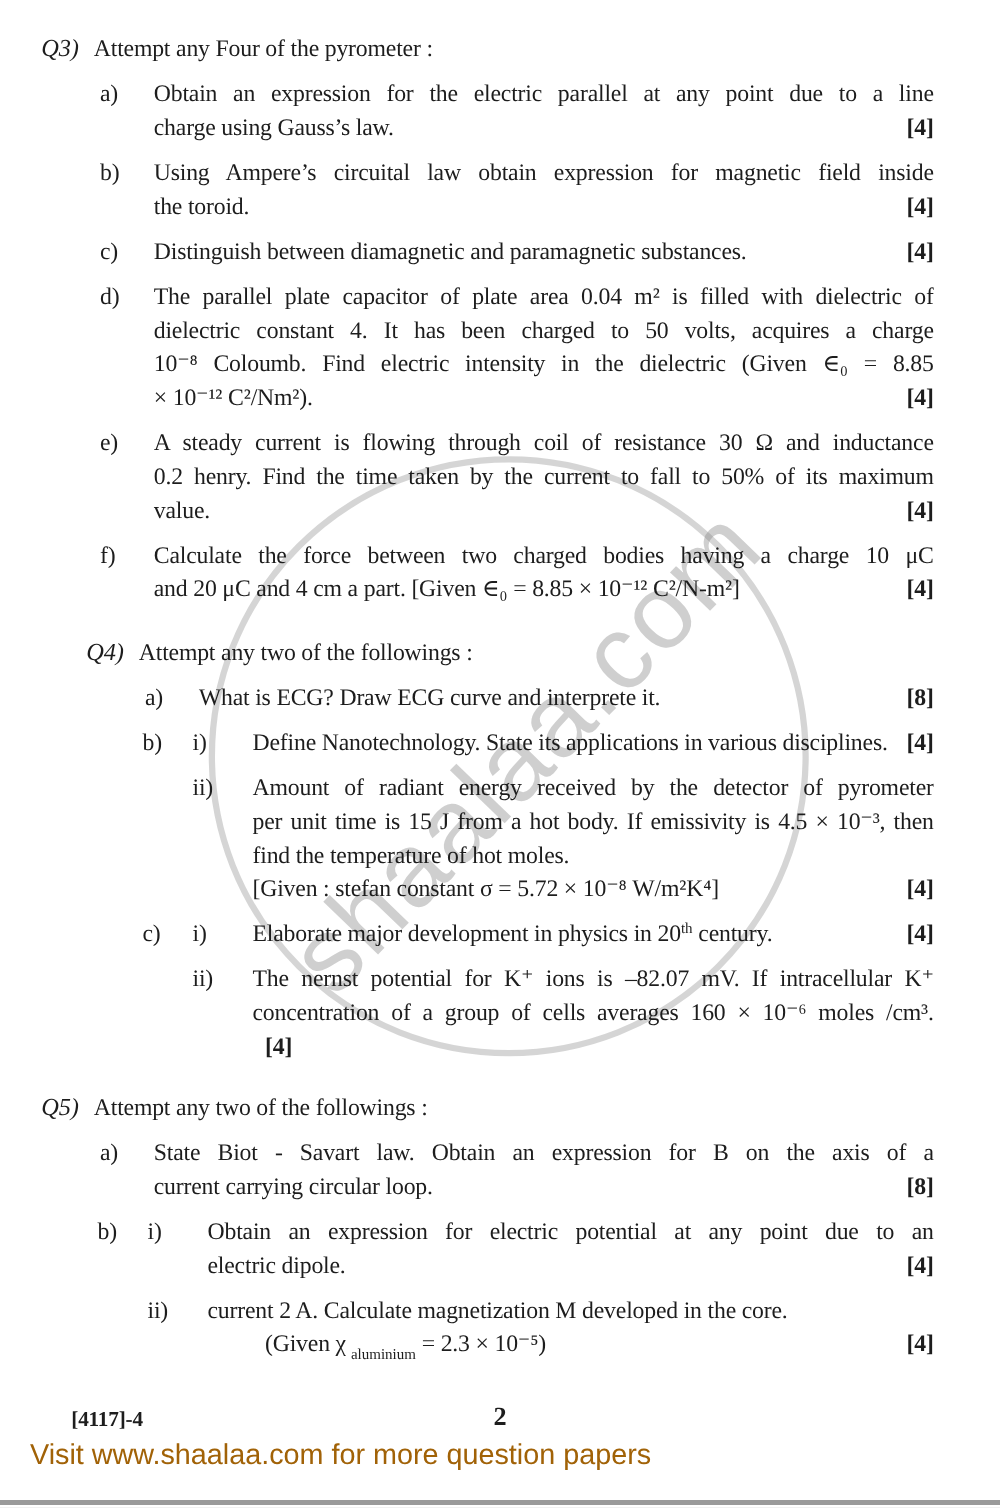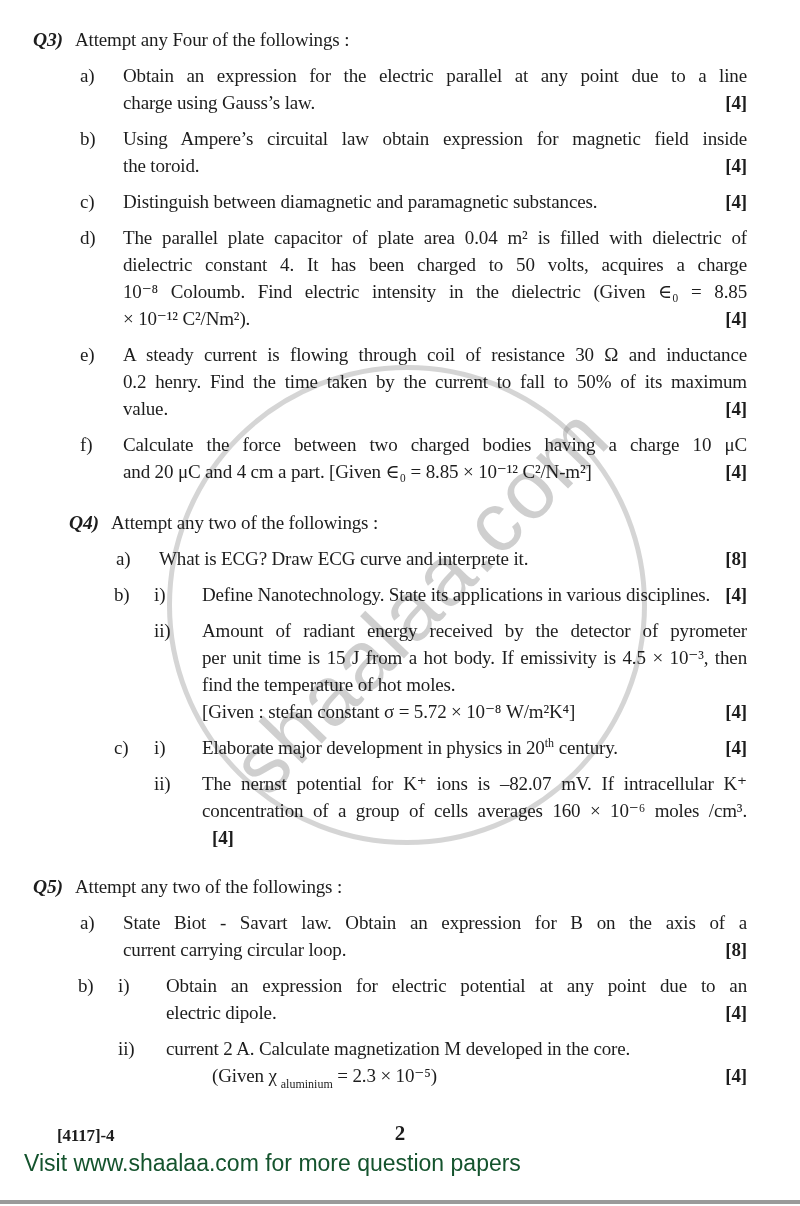--- a/index.html
+++ b/index.html
@@ -18,21 +18,21 @@
     position:absolute;left:110px;top:420px;width:620px;height:360px;
     display:flex;align-items:center;justify-content:center;
     transform:rotate(-46deg);
     font-family:"Liberation Sans","DejaVu Sans",sans-serif;
     font-size:84px;font-weight:400;letter-spacing:2px;
     color:rgba(130,130,130,0.38);z-index:1;white-space:nowrap;
   }
   
   .content{position:absolute;left:33px;top:26px;width:714px;z-index:2;}
   .qhead{display:flex;}
-  .qlabel{width:42px;flex-shrink:0;font-weight:bold;font-style:italic;font-size:19.5px;}
+  .qlabel{width:42px;flex-shrink:0;font-weight:normal;font-style:italic;font-size:19.5px;}
   .qheader{flex:1;}
   .sec-q4{margin-top:24px;margin-left:36px;}
   .sec-q5{margin-top:22px;}
   .item{display:flex;margin-top:9px;}
   .item .letter{margin-left:47px;width:43px;flex-shrink:0;}
   .item .body{flex:1;min-width:0;}
   .item2{display:flex;margin-top:9px;}
   .item2 .letter{margin-left:45px;width:40px;flex-shrink:0;}
   .item2 .roman{width:48px;flex-shrink:0;}
   .item2 .body{flex:1;min-width:0;}
@@ -44,38 +44,38 @@
   .sup{font-size:12px;vertical-align:7px;line-height:0;letter-spacing:0;}
   .subw{font-size:12px;vertical-align:-6px;line-height:0;margin-left:4px;letter-spacing:0;}
   .indent{padding-left:46px;}
   .vec{position:relative;display:inline-block;}
   
   .footer-code{position:absolute;left:57px;top:1122px;font-weight:bold;font-size:17px;z-index:2;}
   .footer-page{position:absolute;left:0;top:1120px;width:800px;text-align:center;font-weight:bold;font-size:21px;z-index:2;}
   .footer-visit{
     position:absolute;left:24px;top:1150px;z-index:2;
     font-family:"Liberation Sans","DejaVu Sans",sans-serif;
-    font-size:23px;color:#14532d;letter-spacing:0;
+    font-size:23px;color:#a16207;letter-spacing:0;
   }
   .bottom-line{position:absolute;left:0;top:1200px;width:800px;height:4px;background:#9a9a9a;z-index:2;}
 </style>
 </head>
 <body>
 
 <div class="page">
 
   <div class="wm-circle"></div>
   <div class="wm-text">shaalaa.com</div>
 
   <div class="content">
 
     <section>
       <div class="qhead">
         <span class="qlabel">Q3)</span>
-        <span class="qheader">Attempt any Four of the followings :</span>
+        <span class="qheader">Attempt any Four of the pyrometer :</span>
       </div>
 
       <div class="item">
         <span class="letter">a)</span>
         <div class="body">
           <div class="jline">Obtain an expression for the electric parallel at any point due to a line</div>
           <div class="lastline">
             <span class="lgroup">charge using Gauss’s law.</span>
             <span class="marks">[4]</span>
           </div>

